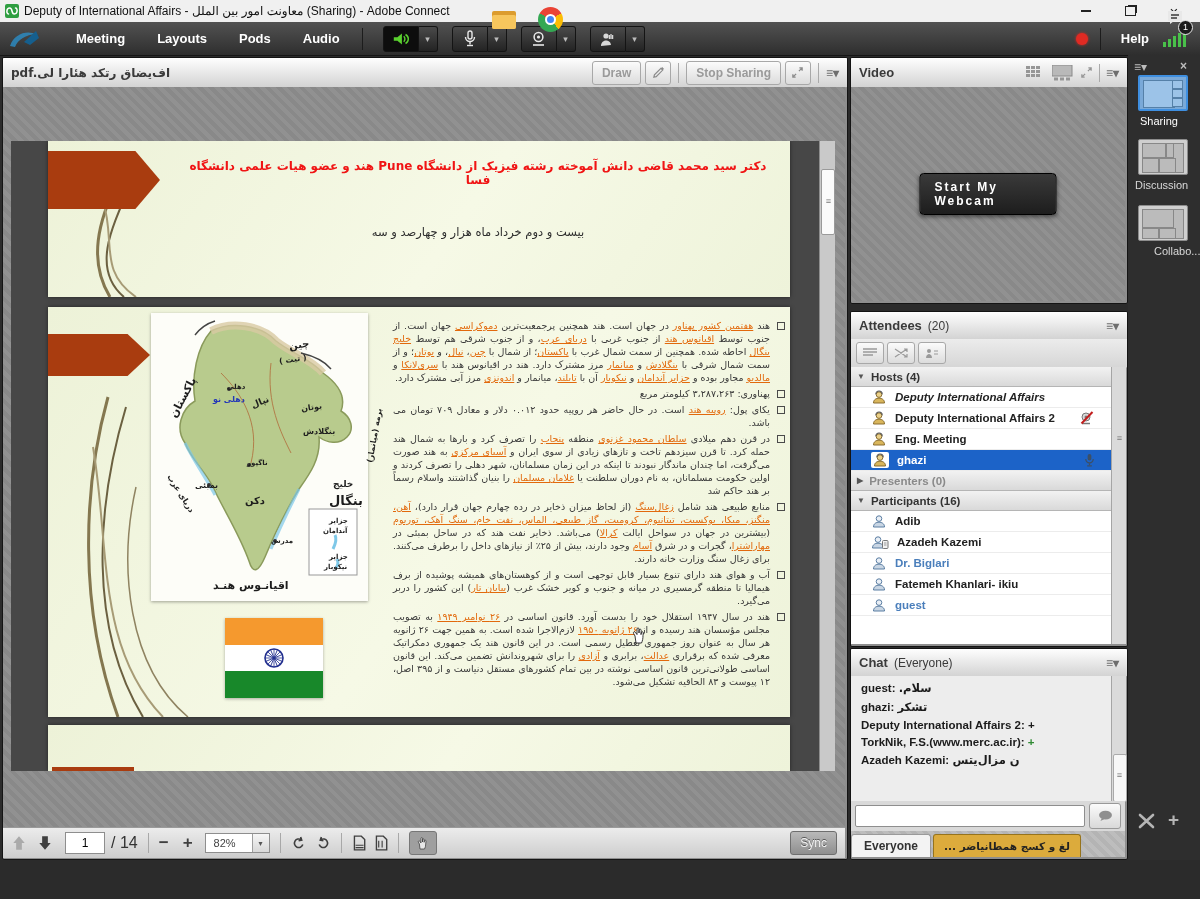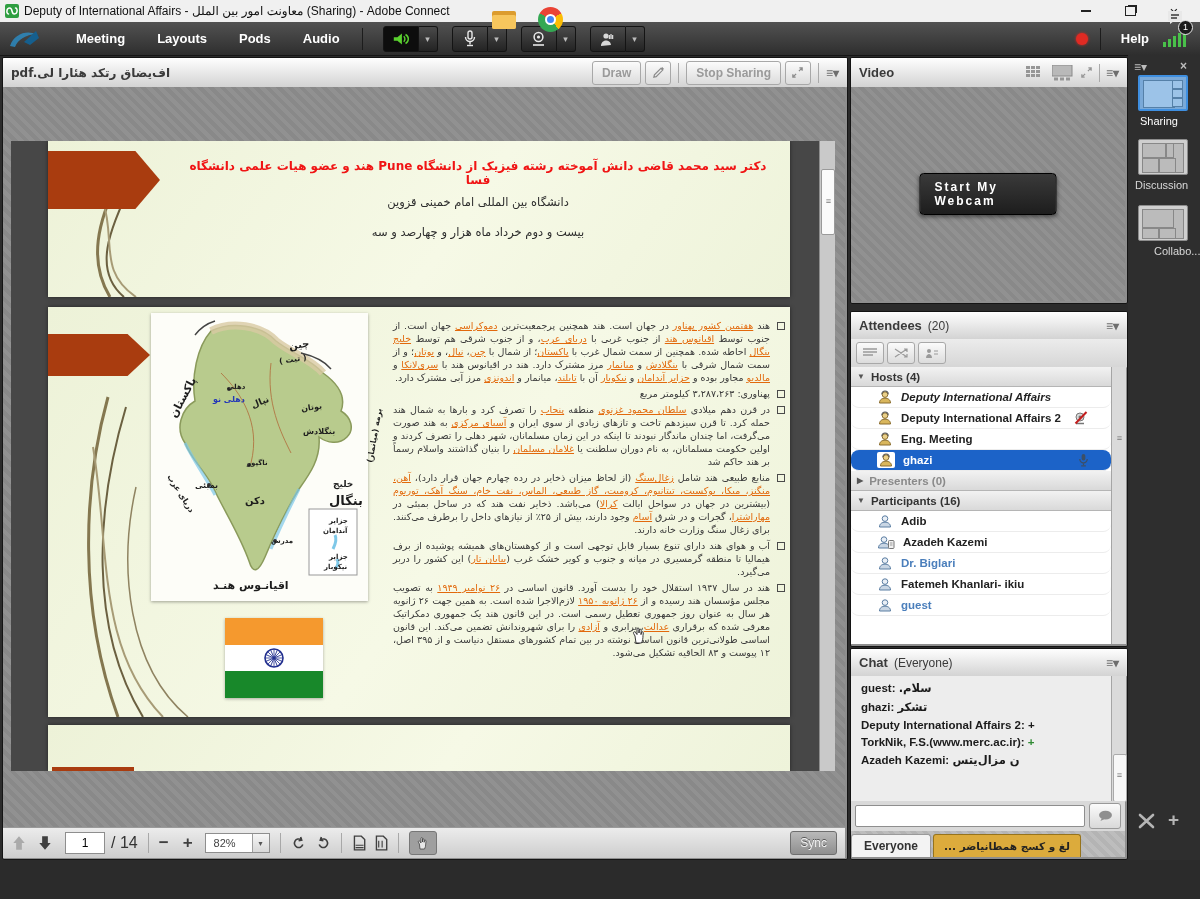--- a/index.html
+++ b/index.html
@@ -29,21 +29,21 @@
   
   .viewport{background:#474747;overflow:hidden;}
   .slide{position:absolute;background:linear-gradient(125deg,#edf2d8 0%,#f6f9e6 55%,#eef3da 100%);box-shadow:0 0 4px rgba(0,0,0,.5);}
   .red-arrow{position:absolute;background:#a93c0f;clip-path:polygon(0 0,78% 0,100% 50%,78% 100%,0 100%);}
   .sl-txt{direction:rtl;text-align:justify;color:#383838;font-size:9.5px;line-height:13px;}
   .hl{color:#e2690c;text-decoration:underline;text-decoration-thickness:1px;}
   .bullet-row{display:flex;direction:rtl;margin-bottom:3px;}
   .bullet-sq{flex:0 0 auto;width:6px;height:6px;border:1px solid #4a4a4a;margin:3px 0 0 7px;}
   .maplabel{position:absolute;color:#1d1d1d;white-space:nowrap;font-weight:bold;}
   
-  .att-row{height:20px;display:flex;align-items:center;padding:0 16px;background:#fff;border-bottom:1px solid #ececec;font-size:11.5px;font-weight:bold;color:#222;border-radius:8px;}
+  .att-row{height:20px;display:flex;align-items:center;padding:0 10px;background:#fff;border-bottom:1px solid #ececec;font-size:11.5px;font-weight:bold;color:#222;}
   .att-sec{height:19px;display:flex;align-items:center;padding:0 6px;background:linear-gradient(#f2f2f2,#d9d9d9);border-bottom:1px solid #b5b5b5;font-size:11.5px;font-weight:bold;color:#333;}
   .tri{font-size:8px;color:#555;margin-right:6px;}
   .scrollstrip{position:absolute;background:#dadada;border-left:1px solid #a5a5a5;}
   .grip{position:absolute;left:1px;right:0;text-align:center;color:#777;font-size:9px;}
   .chat-msg{padding:5px 10px 0;font-size:11.5px;font-weight:bold;color:#1b1b1b;}
   .plus-green{color:#2f8a33;}
   
   .taskbar{left:0;top:860px;width:1200px;height:39px;background:#0c0c0c;display:flex;align-items:center;color:#eee;}
   .tb-cell{height:39px;display:flex;align-items:center;justify-content:center;}
   .layout-thumb{position:absolute;width:50px;height:36px;background:#cfcfcf;border:1px solid #8c8c8c;border-radius:2px;padding:2px;box-sizing:border-box;}
@@ -168,21 +168,20 @@
     <div class="abs viewport" style="left:8px;top:83px;width:814px;height:630px;">
 
       <div class="slide" style="left:37px;top:0;width:742px;height:156px;">
         <svg class="abs" style="left:0;top:0;" width="160" height="156">
           <path d="M70,40 C50,80 40,120 62,156" stroke="#84774f" fill="none" stroke-width="3"></path>
           <path d="M85,40 C60,90 45,130 76,156" stroke="#6b6040" fill="none" stroke-width="2"></path>
           <path d="M55,60 C68,100 50,130 88,156" stroke="#a79b76" fill="none" stroke-width="2"></path>
         </svg>
         <div class="red-arrow" style="left:0;top:10px;width:112px;height:58px;"></div>
         <div class="abs fa" style="left:130px;top:18px;width:600px;text-align:center;direction:rtl;color:#f01414;font-weight:bold;font-size:12px;">دکتر سید محمد قاضی دانش آموخته رشته فیزیک از دانشگاه Pune  هند و عضو هیات علمی دانشگاه فسا</div>
-        <div class="abs fa" style="left:130px;top:54px;width:600px;text-align:center;direction:rtl;color:#2d2d2d;font-size:11.5px;">دانشگاه بین المللی امام خمینی قزوین</div>
         <div class="abs fa" style="left:130px;top:84px;width:600px;text-align:center;direction:rtl;color:#2d2d2d;font-size:11.5px;">بیست و دوم خرداد ماه هزار و چهارصد و سه</div>
       </div>
 
       <div class="slide" style="left:37px;top:166px;width:742px;height:410px;">
         <svg class="abs" style="left:0;top:60px;" width="200" height="350">
           <path d="M60,30 C35,120 30,240 70,350" stroke="#84774f" fill="none" stroke-width="3"></path>
           <path d="M78,40 C48,140 40,260 95,350" stroke="#6b6040" fill="none" stroke-width="2"></path>
           <path d="M45,80 C62,180 48,280 115,350" stroke="#a79b76" fill="none" stroke-width="2"></path>
           <path d="M88,120 C70,200 80,300 140,350" stroke="#8f8361" fill="none" stroke-width="1.5"></path>
         </svg>
@@ -252,20 +251,24 @@
             <div class="bullet-row">
               <span class="bullet-sq"></span>
               <span><span>هند </span><span class="hl">هفتمین کشور پهناور</span><span> در جهان است. هند همچنین پرجمعیت‌ترین </span><span class="hl">دموکراسی</span><span> جهان است. از جنوب توسط </span><span class="hl">اقیانوس هند</span><span> از جنوب غربی با </span><span class="hl">دریای عرب</span><span>، و از جنوب شرقی هم توسط </span><span class="hl">خلیج بنگال</span><span> احاطه شده. همچنین از سمت شمال غرب با </span><span class="hl">پاکستان</span><span>؛ از شمال با </span><span class="hl">چین</span><span>، </span><span class="hl">نپال</span><span>، و </span><span class="hl">بوتان</span><span>؛ و از سمت شمال شرقی با </span><span class="hl">بنگلادش</span><span> و </span><span class="hl">میانمار</span><span> مرز مشترک دارد. هند در اقیانوس هند با </span><span class="hl">سری‌لانکا</span><span> و </span><span class="hl">مالدیو</span><span> مجاور بوده و </span><span class="hl">جزایر آندامان</span><span> و </span><span class="hl">نیکوبار</span><span> آن با </span><span class="hl">تایلند</span><span>، میانمار و </span><span class="hl">اندونزی</span><span> مرز آبی مشترک دارد.</span></span>
             </div>
             <div class="bullet-row">
               <span class="bullet-sq"></span>
               <span><span>پهناوری: ۳،۲۸۷،۲۶۳ کیلومتر مربع</span></span>
             </div>
             <div class="bullet-row">
               <span class="bullet-sq"></span>
+              <span><span>یکای پول: </span><span class="hl">روپیه هند</span><span> است. در حال حاضر هر روپیه حدود ۰.۰۱۲ دلار و معادل ۷۰۹ تومان می باشد.</span></span>
+            </div>
+            <div class="bullet-row">
+              <span class="bullet-sq"></span>
               <span><span>در قرن دهم میلادی </span><span class="hl">سلطان محمود غزنوی</span><span> منطقه </span><span class="hl">پنجاب</span><span> را تصرف کرد و بارها به شمال هند حمله کرد. تا قرن سیزدهم تاخت و تازهای زیادی از سوی ایران و </span><span class="hl">آسیای مرکزی</span><span> به هند صورت می‌گرفت، اما چندان ماندگار نبودند تا اینکه در این زمان مسلمانان، شهر دهلی را تصرف کردند و اولین حکومت مسلمانان، به نام دوران سلطنت یا </span><span class="hl">غلامان مسلمان</span><span> را بنیان گذاشتند واسلام رسماً بر هند حاکم شد</span></span>
             </div>
             <div class="bullet-row">
               <span class="bullet-sq"></span>
               <span><span>منابع طبیعی هند شامل </span><span class="hl">زغال‌سنگ</span><span> (از لحاظ میزان ذخایر در رده چهارم جهان قرار دارد)، </span><span class="hl">آهن، منگنز، میکا، بوکسیت، تیتانیوم، کرومیت، گاز طبیعی، الماس، نفت خام، سنگ آهک، توریوم</span><span> (بیشترین در جهان در سواحل ایالت </span><span class="hl">کرالا</span><span>) می‌باشد. ذخایر نفت هند که در ساحل بمبئی در </span><span class="hl">مهاراشترا</span><span>، گجرات و در شرق </span><span class="hl">آسام</span><span> وجود دارند، بیش از ۲۵٪ از نیازهای داخل را برطرف می‌کنند. برای زغال سنگ وزارت خانه دارند.</span></span>
             </div>
             <div class="bullet-row">
               <span class="bullet-sq"></span>
               <span><span>آب و هوای هند دارای تنوع بسیار قابل توجهی است و از کوهستان‌های همیشه پوشیده از برف هیمالیا تا منطقه گرمسیری در میانه و جنوب و کویر خشک غرب (</span><span class="hl">بیابان تار</span><span>) این کشور را دربر می‌گیرد.</span></span>
             </div>

